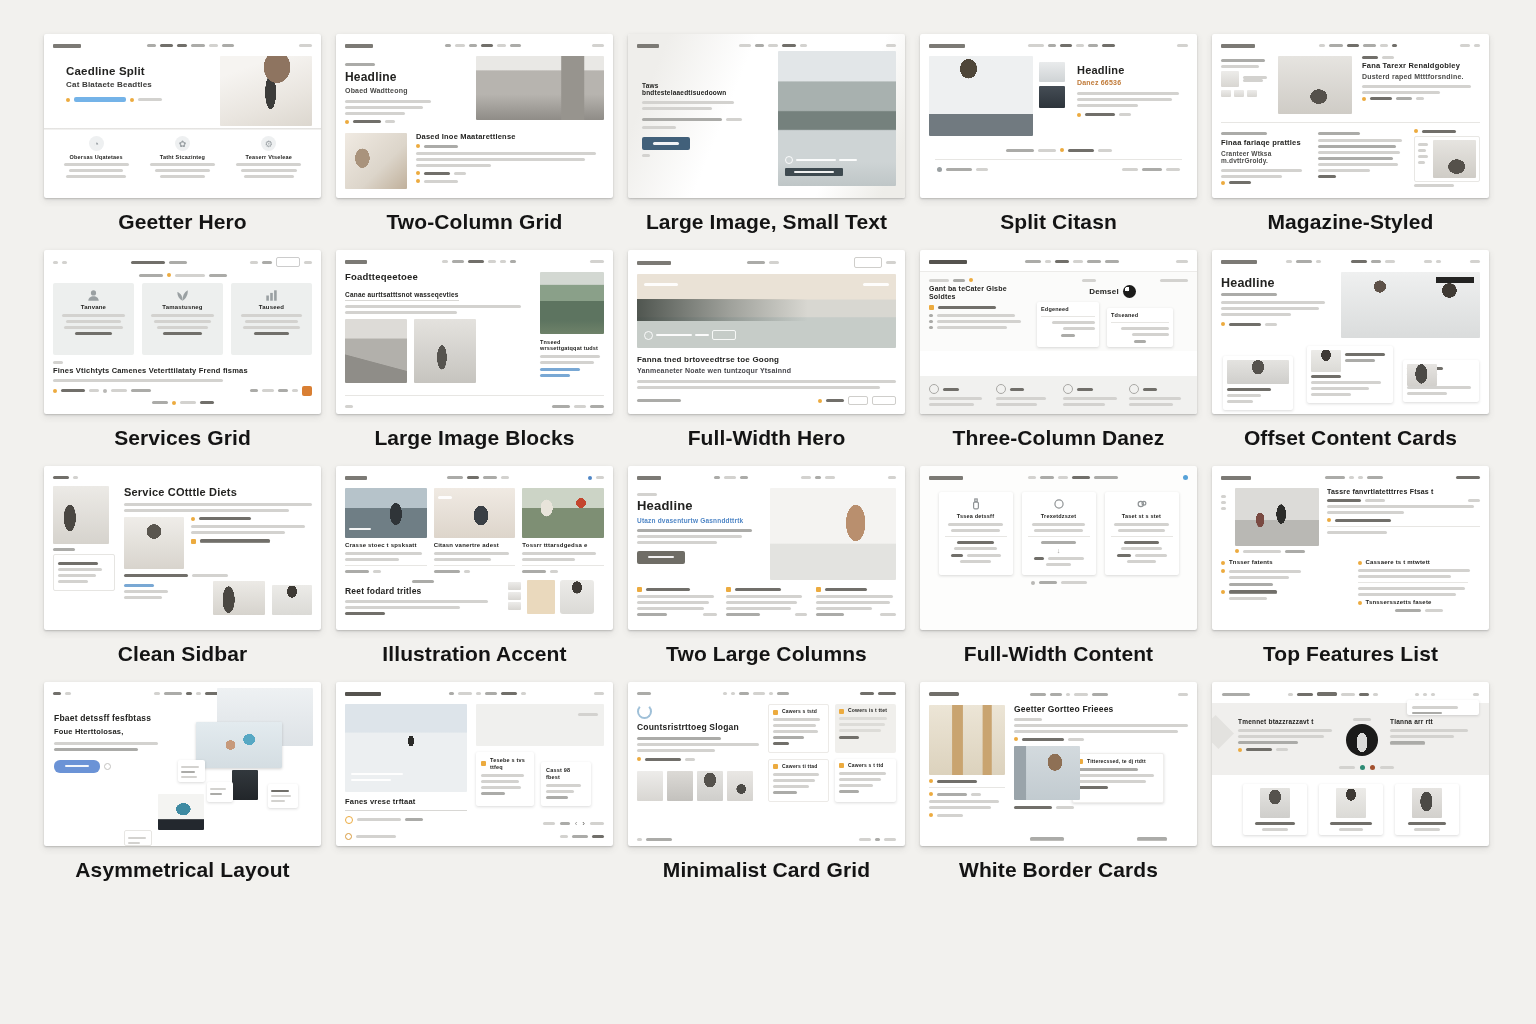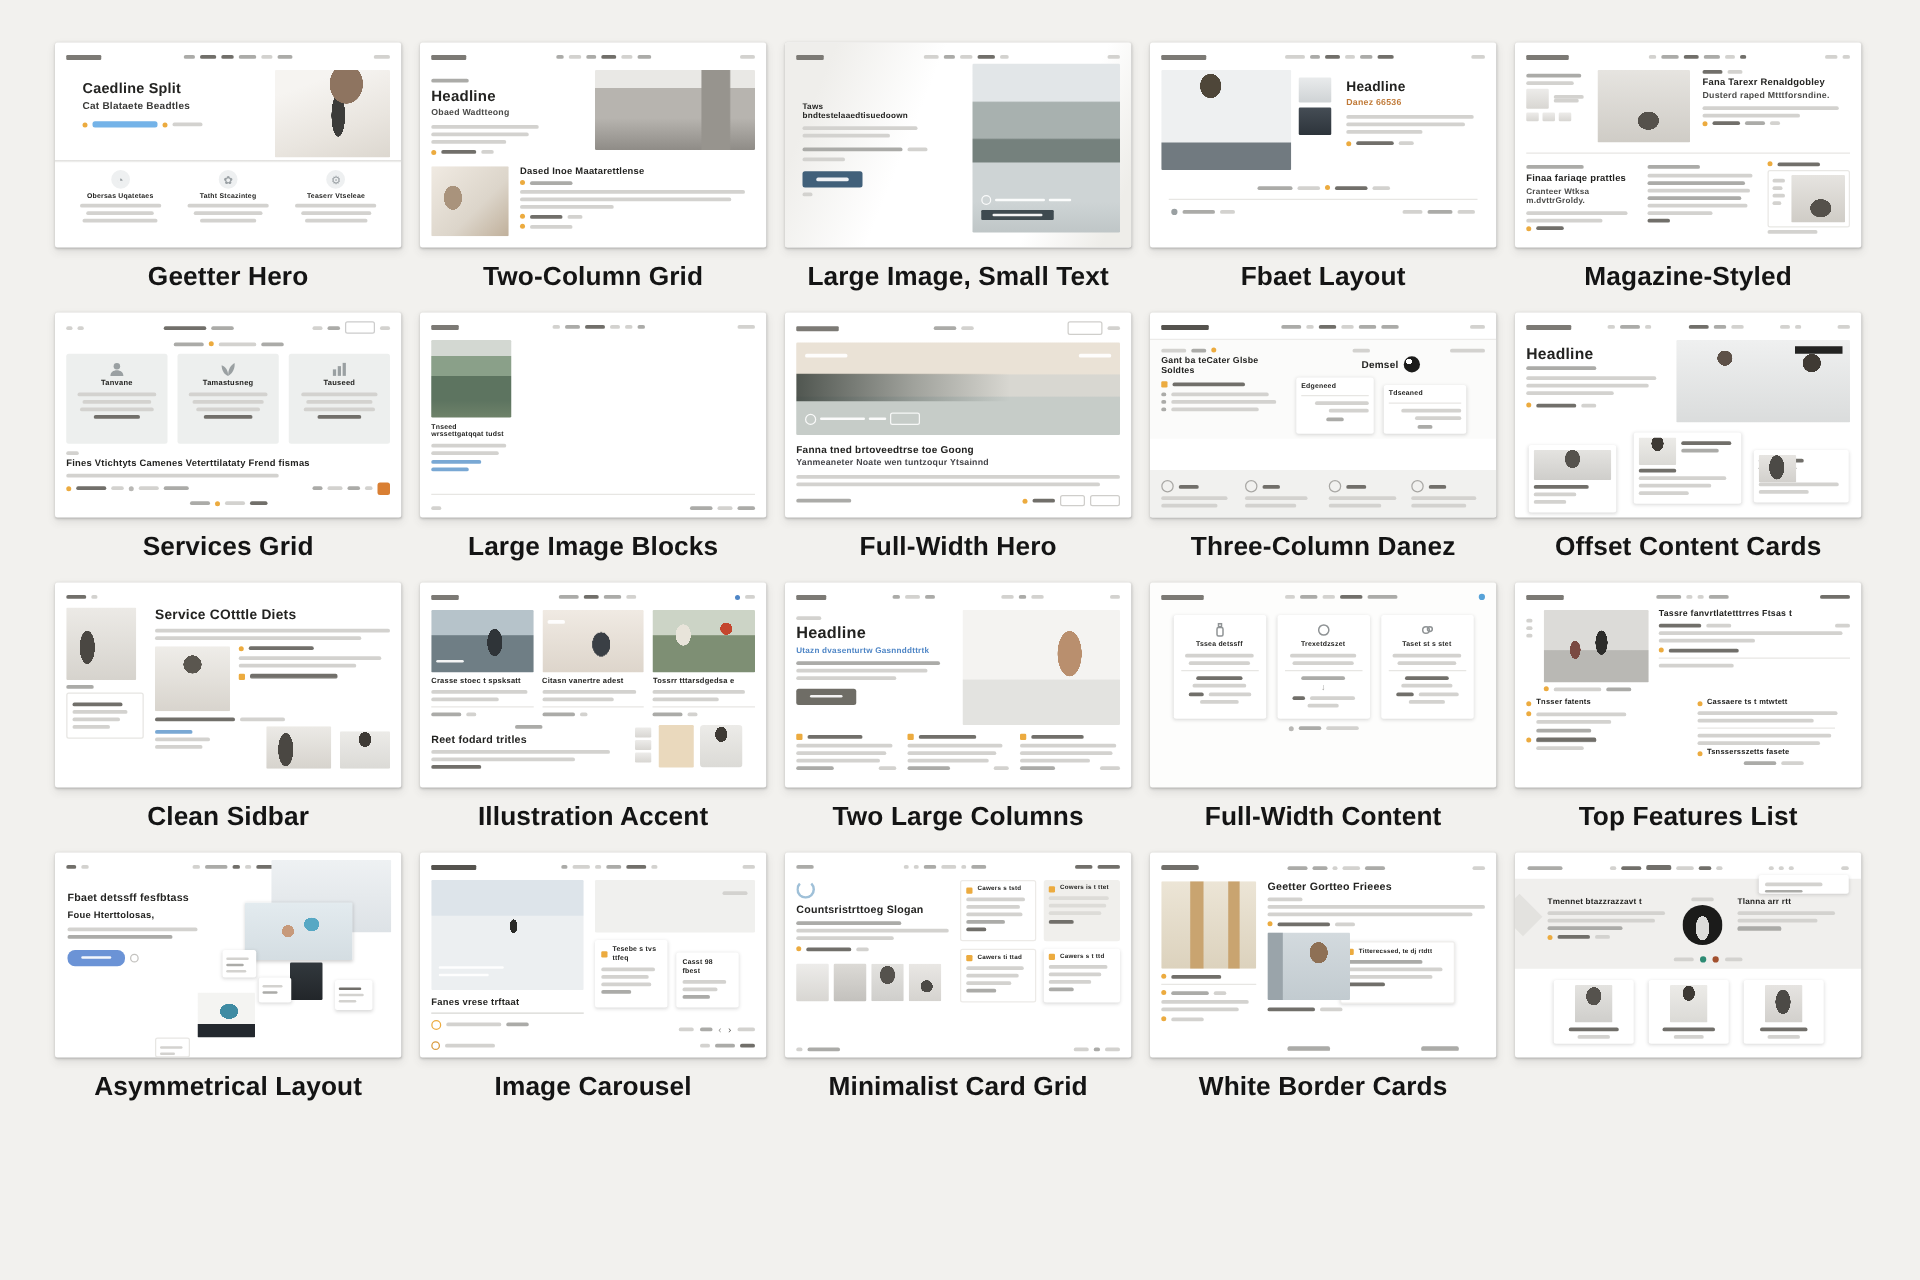--- a/index.html
+++ b/index.html
@@ -334,21 +334,21 @@
       <div class="r" style="padding:0 8px">
         <span class="cir" style="width:5px;height:5px;background:#9aa0a2"></span>
         <span class="b d" style="width:26px"></span>
           <span class="b" style="width:12px"></span>
           <span class="sp"></span>
         <span class="b" style="width:16px"></span>
           <span class="b d" style="width:20px"></span>
           <span class="b" style="width:14px"></span>
       </div>
     </div>
-    <div class="lbl">Fbaet Layout</div>
+    <div class="lbl">Split Citasn</div>
   </div>
 
   <div class="cell">
     <div class="t">
       <div class="nv">
         <span class="lg" style="width:34px"></span>
           <span class="sp"></span>
         <span class="b" style="width:6px"></span>
           <span class="b d" style="width:14px"></span>
         <span class="b k" style="width:12px"></span>
@@ -535,20 +535,32 @@
         <span class="b" style="width:6px"></span>
           <span class="b d" style="width:12px"></span>
           <span class="b k" style="width:16px"></span>
         <span class="b" style="width:8px"></span>
           <span class="b" style="width:6px"></span>
           <span class="b d" style="width:6px"></span>
         <span class="sp"></span>
           <span class="b" style="width:14px"></span>
       </div>
       <div style="display:flex;gap:8px">
+        <div style="flex:1">
+          <div class="h" style="font-size:9.5px">Foadtteqeetoee</div>
+          <div class="h" style="font-size:6.5px;margin-top:4px;border-bottom:1px solid #d8d7d4;padding-bottom:2px;display:inline-block">Canae aurttsatttsnot wasseqevties</div>
+          <div>
+            <span class="b" style="width:94%;margin-top:4px"></span>
+              <span class="b" style="width:60%"></span>
+          </div>
+          <div style="display:flex;gap:7px;margin-top:5px">
+            <div class="ph ph-arch1" style="width:62px;height:64px"></div>
+            <div class="ph ph-arch2" style="width:62px;height:64px"></div>
+          </div>
+        </div>
         <div style="width:64px">
           <div class="ph ph-field" style="width:64px;height:62px"></div>
           <div class="h" style="font-size:5.5px;margin-top:5px">Tnseed wrssettgatqqat tudst</div>
           <span class="b" style="width:60px;margin-top:3px"></span>
             <span class="b" style="width:54px"></span>
           <span class="b bl" style="width:40px;margin-top:4px"></span>
             <span class="b bl" style="width:30px"></span>
         </div>
       </div>
       <div class="hr" style="position:absolute;left:9px;right:9px;bottom:14px"></div>
@@ -1265,21 +1277,20 @@
       </div>
       <div class="r" style="position:absolute;left:9px;right:9px;bottom:6px">
         <span class="cir" style="width:5px;height:5px;border:1px solid #d99b3f"></span>
         <span class="b" style="width:40px"></span>
           <span class="sp"></span>
         <span class="b" style="width:8px"></span>
           <span class="b d" style="width:16px"></span>
           <span class="b k" style="width:12px"></span>
       </div>
     </div>
-    <div class="lbl">Image Carousel</div>
   </div>
 
   <div class="cell">
     <div class="t">
       <div class="nv">
         <span class="b d" style="width:14px"></span>
           <span class="sp"></span>
         <span class="b" style="width:4px"></span>
           <span class="b" style="width:4px"></span>
           <span class="b d" style="width:10px"></span>

